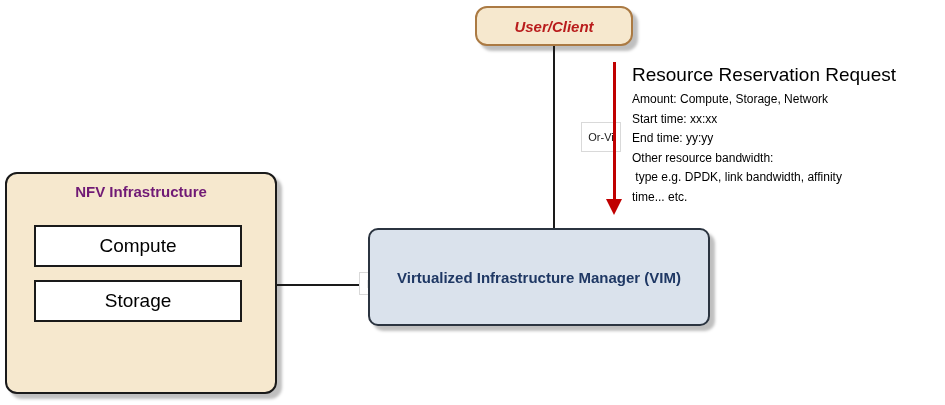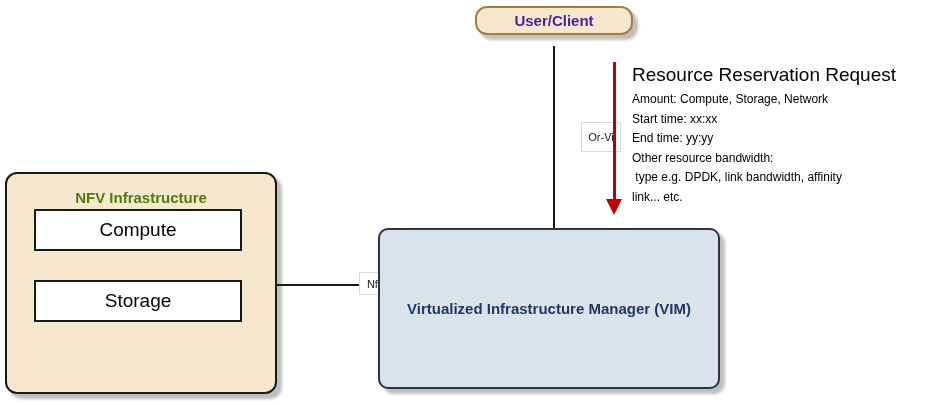--- a/index.html
+++ b/index.html
@@ -15,50 +15,50 @@
   
   .node {
     position: absolute;
     box-sizing: border-box;
     border-radius: 12px;
     box-shadow: 5px 5px 3px rgba(0,0,0,0.25);
   }
   .node-cream { background: #f6e8ce; }
 
   .user-client {
-    left: 475px; top: 6px; width: 158px; height: 29px;
+    left: 475px; top: 6px; width: 158px; height: 40px;
     border: 2px solid #ab7a43;
     display: flex; align-items: center; justify-content: center;
-    font-weight: bold; font-size: 15px; color: #4c1d95;
+    font-weight: bold; font-size: 15px; color: #b91c1c; font-style: italic;
   }
 
   .nfvi {
     left: 5px; top: 172px; width: 272px; height: 222px;
     border: 2px solid #1a1a1a;
   }
   .nfvi-title {
-    position: absolute; left: 0; top: 15px; width: 100%;
+    position: absolute; left: 0; top: 9px; width: 100%;
     text-align: center;
-    font-weight: bold; font-size: 15px; color: #4d7c0f;
+    font-weight: bold; font-size: 15px; color: #701a75;
   }
   .resource-box {
     position: absolute;
     left: 27px; width: 208px; height: 42px;
     box-sizing: border-box;
     background: #ffffff;
     border: 2px solid #1a1a1a;
     display: flex; align-items: center; justify-content: center;
     font-size: 19px; color: #000000;
   }
-  .resource-0 { top: 35px; }
+  .resource-0 { top: 51px; }
   .resource-1 { top: 106px; }
   .resource-2 { top: 159px; }
 
   .vim {
-    left: 378px; top: 228px; width: 342px; height: 161px;
+    left: 368px; top: 228px; width: 342px; height: 98px;
     border: 2px solid #2b3440;
     border-radius: 10px;
     background: #dae2ec;
     display: flex; align-items: center; justify-content: center;
     font-weight: bold; font-size: 15px; color: #1f3864;
     text-align: center;
   }
 
   
   .line { position: absolute; background: #1a1a1a; }
@@ -122,21 +122,21 @@
   <div class="arrow-shaft"></div>
   <div class="arrow-head"></div>
 
   <div class="annotation">
     <div class="annotation-title">Resource Reservation Request</div>
     <div class="annotation-line">Amount: Compute, Storage, Network</div>
     <div class="annotation-line">Start time: xx:xx</div>
     <div class="annotation-line">End time: yy:yy</div>
     <div class="annotation-line">Other resource bandwidth:</div>
     <div class="annotation-line"> type e.g. DPDK, link bandwidth, affinity</div>
-    <div class="annotation-line">link... etc.</div>
+    <div class="annotation-line">time... etc.</div>
   </div>
 
   <div class="node node-cream nfvi">
     <div class="nfvi-title">NFV Infrastructure</div>
     <div class="resource-box resource-0">Compute</div>
     <div class="resource-box resource-1">Storage</div>
   </div>
 
   <div class="line line-nfvi"></div>
   <div class="conn-label label-nfvi">Nf-Vi</div>

